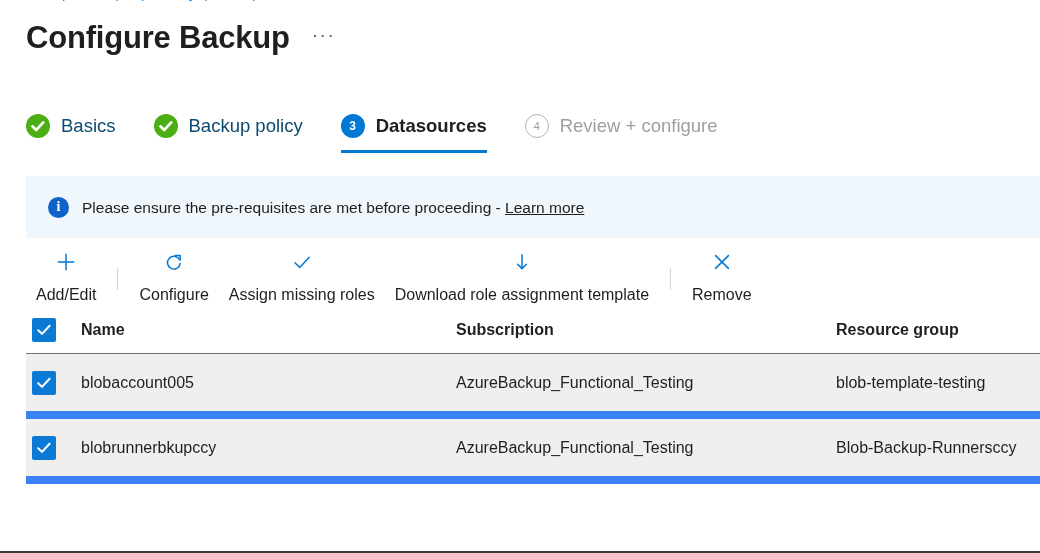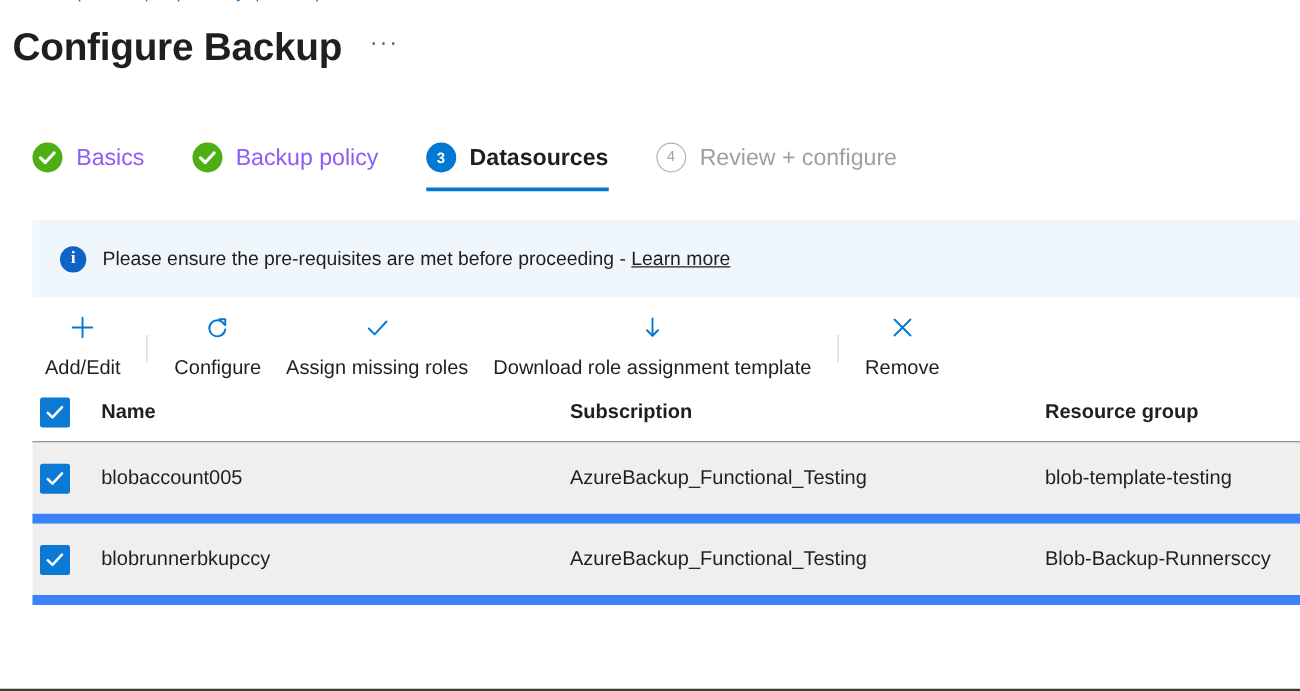--- a/index.html
+++ b/index.html
@@ -28,21 +28,21 @@
     color: #0078d4;
     white-space: nowrap;
     overflow: hidden;
     width: 1000px;
   }
   .breadcrumb-clip .crumb { color: #0078d4; }
   .breadcrumb-clip .sep { color: #605e5c; padding: 0 5px; }
 
   
   .page-header {
-    padding: 18px 26px 0 10px;
+    padding: 18px 26px 0 26px;
     display: flex;
     align-items: center;
     gap: 18px;
   }
   .page-title {
     font-size: 31px;
     font-weight: 600;
     line-height: 40px;
     color: #201f1e;
     letter-spacing: -0.2px;
@@ -73,21 +73,21 @@
     padding-bottom: 10px;
     position: relative;
     margin-right: 38px;
     height: 45px;
   }
   .step-label {
     font-size: 18.5px;
     line-height: 24px;
     white-space: nowrap;
   }
-  .step.done .step-label { color: #8b5cf6; }
+  .step.done .step-label { color: #0c4a6e; }
   .step.active .step-label { color: #201f1e; font-weight: 600; text-align: center; }
   .step.pending .step-label { color: #a19f9d; }
 
   .step-ic {
     width: 24px; height: 24px;
     border-radius: 50%;
     display: flex;
     align-items: center;
     justify-content: center;
     flex: 0 0 auto;

